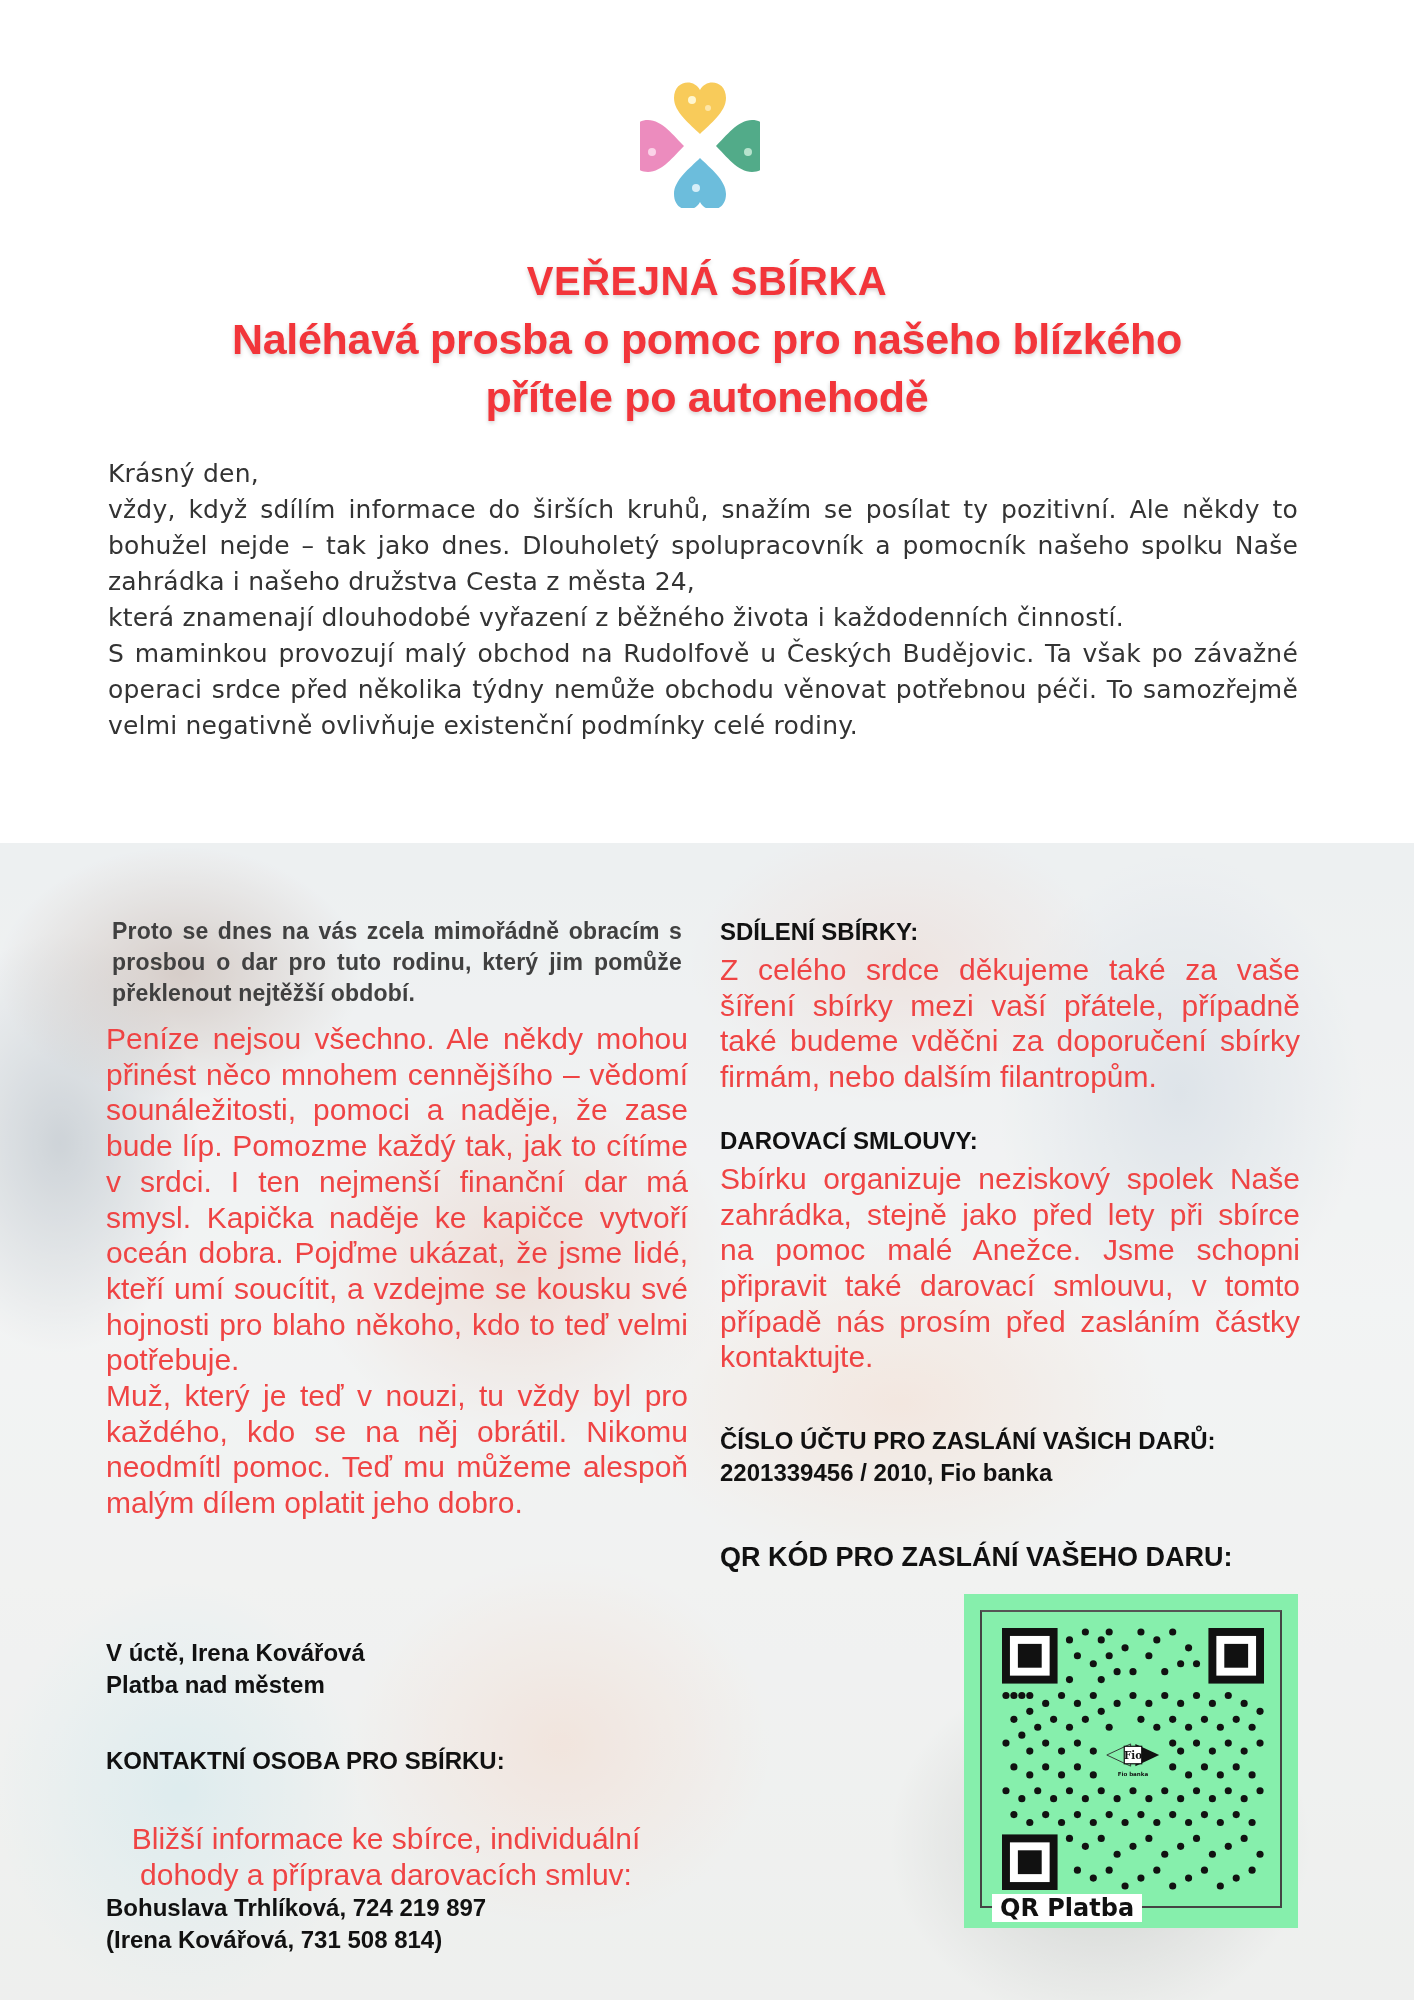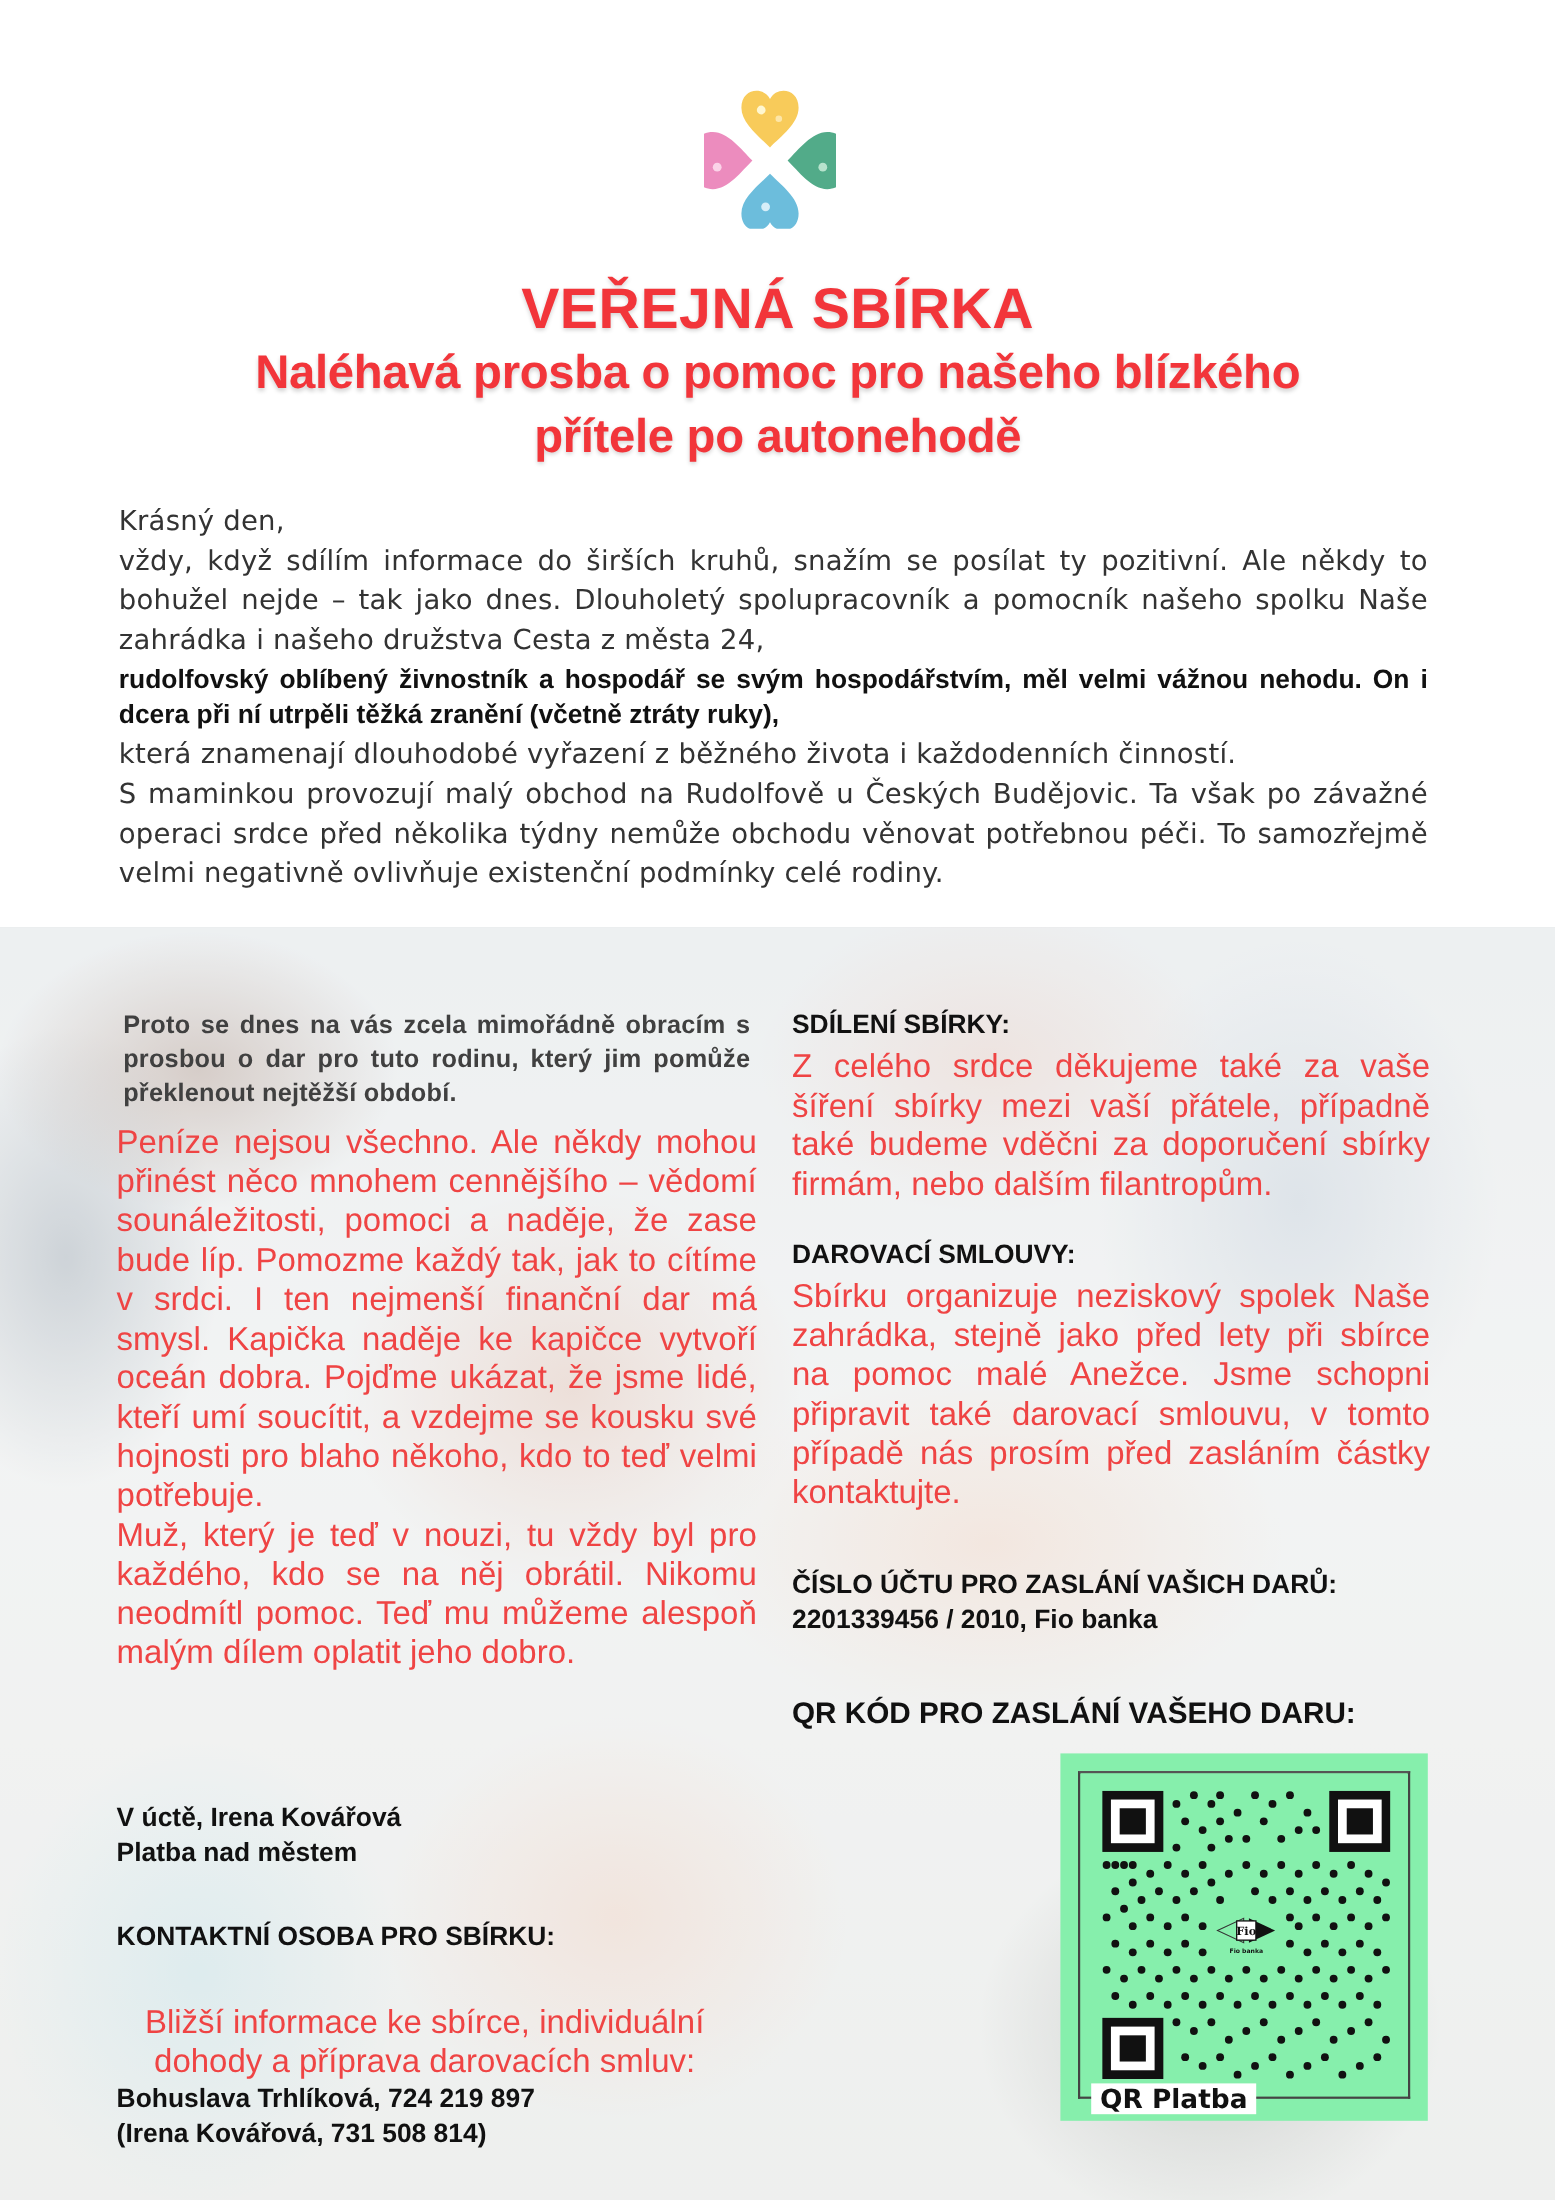--- a/index.html
+++ b/index.html
@@ -4,21 +4,21 @@
 <style>
   * { box-sizing: border-box; margin: 0; padding: 0; }
   html, body { width: 1414px; height: 2000px; background: #ffffff; overflow: hidden; }
   body { position: relative; font-family: "DejaVu Sans", sans-serif; color: #1a1a1a; }
 
   
   .logo { position: absolute; left: 640px; top: 78px; width: 120px; height: 130px; }
 
   
   .title-block { position: absolute; left: 0; top: 252px; width: 1414px; text-align: center; color: #f2353a; font-family: "Liberation Sans", sans-serif; font-weight: 700; text-shadow: 0 2px 4px rgba(0,0,0,0.18); }
-  .title-main { font-size: 52px; line-height: 58px; letter-spacing: 0.5px; }
+  .title-main { font-size: 40px; line-height: 58px; letter-spacing: 0.5px; }
   .title-sub { font-size: 43px; line-height: 58px; letter-spacing: -0.3px; }
 
   
   .intro { position: absolute; left: 108px; top: 456px; width: 1190px; font-family: "DejaVu Sans", sans-serif; font-weight: 300; font-size: 25px; line-height: 36px; color: #2a2a2a; text-align: justify; }
   .intro p { margin: 0; }
   .intro .bold { font-weight: 700; font-size: 24px; line-height: 32px; color: #111; font-family: "Liberation Sans", sans-serif; margin: 2px 0 2px 0; }
   .intro .light { font-family: "DejaVu Sans", sans-serif; font-weight: normal; color: #333; letter-spacing: 0.2px; }
 
   
   .photo { position: absolute; left: 0; top: 843px; width: 1414px; height: 1157px; overflow: hidden;
@@ -88,21 +88,20 @@
 
 <div class="title-block">
   <div class="title-main">VEŘEJNÁ SBÍRKA</div>
   <div class="title-sub">Naléhavá prosba o pomoc pro našeho blízkého</div>
   <div class="title-sub">přítele po autonehodě</div>
 </div>
 
 <div class="intro">
   <p class="light">Krásný den,</p>
   <p class="light">vždy, když sdílím informace do širších kruhů, snažím se posílat ty pozitivní. Ale někdy to bohužel nejde – tak jako dnes. Dlouholetý spolupracovník a pomocník našeho spolku Naše zahrádka i našeho družstva Cesta z města 24,</p>
-  <p class="bold">rudolfovský oblíbený živnostník a hospodář se svým hospodářstvím, měl velmi vážnou nehodu. On i dcera při ní utrpěli těžká zranění (včetně ztráty ruky),</p>
   <p class="light">která znamenají dlouhodobé vyřazení z běžného života i každodenních činností.</p>
   <p class="light">S maminkou provozují malý obchod na Rudolfově u Českých Budějovic. Ta však po závažné operaci srdce před několika týdny nemůže obchodu věnovat potřebnou péči. To samozřejmě velmi negativně ovlivňuje existenční podmínky celé rodiny.</p>
 </div>
 
 <div class="photo"></div>
 
 <div class="col col-left">
   <p class="bold-para">Proto se dnes na vás zcela mimořádně obracím s prosbou o dar pro tuto rodinu, který jim pomůže překlenout nejtěžší období.</p>
   <p class="text">Peníze nejsou všechno. Ale někdy mohou přinést něco mnohem cennějšího – vědomí sounáležitosti, pomoci a naděje, že zase bude líp. Pomozme každý tak, jak to cítíme v srdci. I ten nejmenší finanční dar má smysl. Kapička naděje ke kapičce vytvoří oceán dobra. Pojďme ukázat, že jsme lidé, kteří umí soucítit, a vzdejme se kousku své hojnosti pro blaho někoho, kdo to teď velmi potřebuje.</p>
   <p class="text">Muž, který je teď v nouzi, tu vždy byl pro každého, kdo se na něj obrátil. Nikomu neodmítl pomoc. Teď mu můžeme alespoň malým dílem oplatit jeho dobro.</p>

